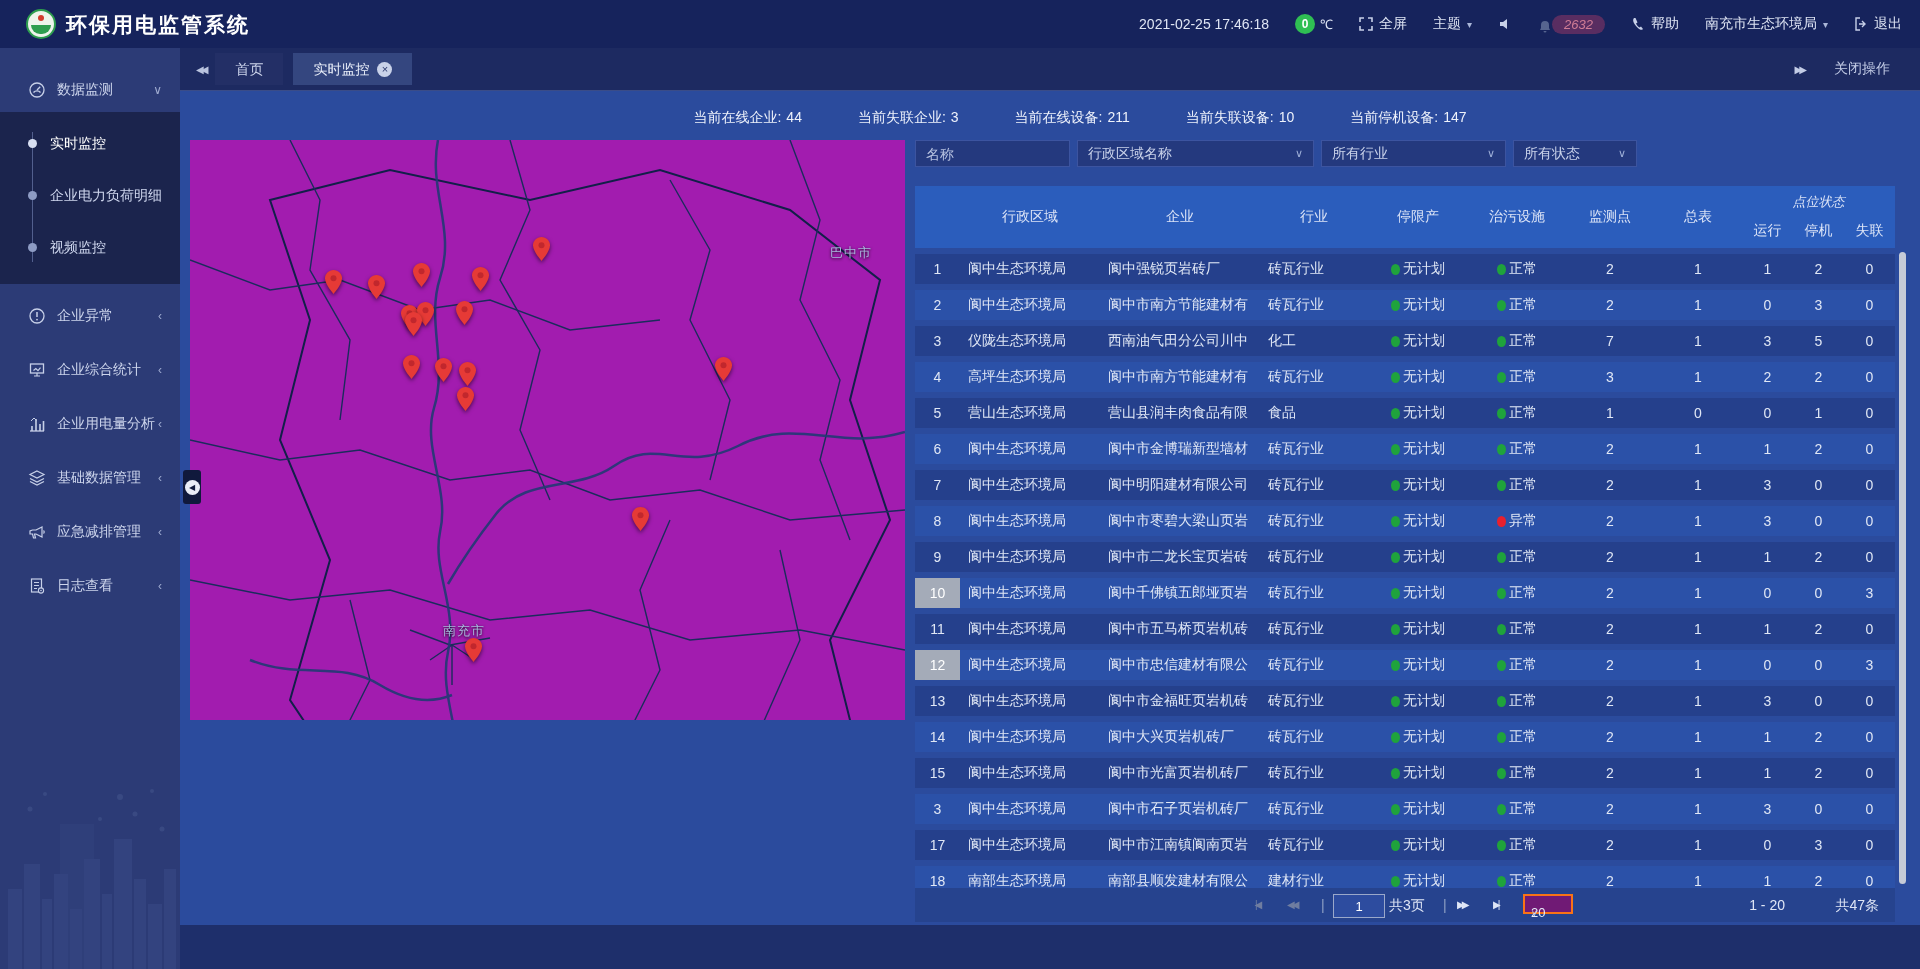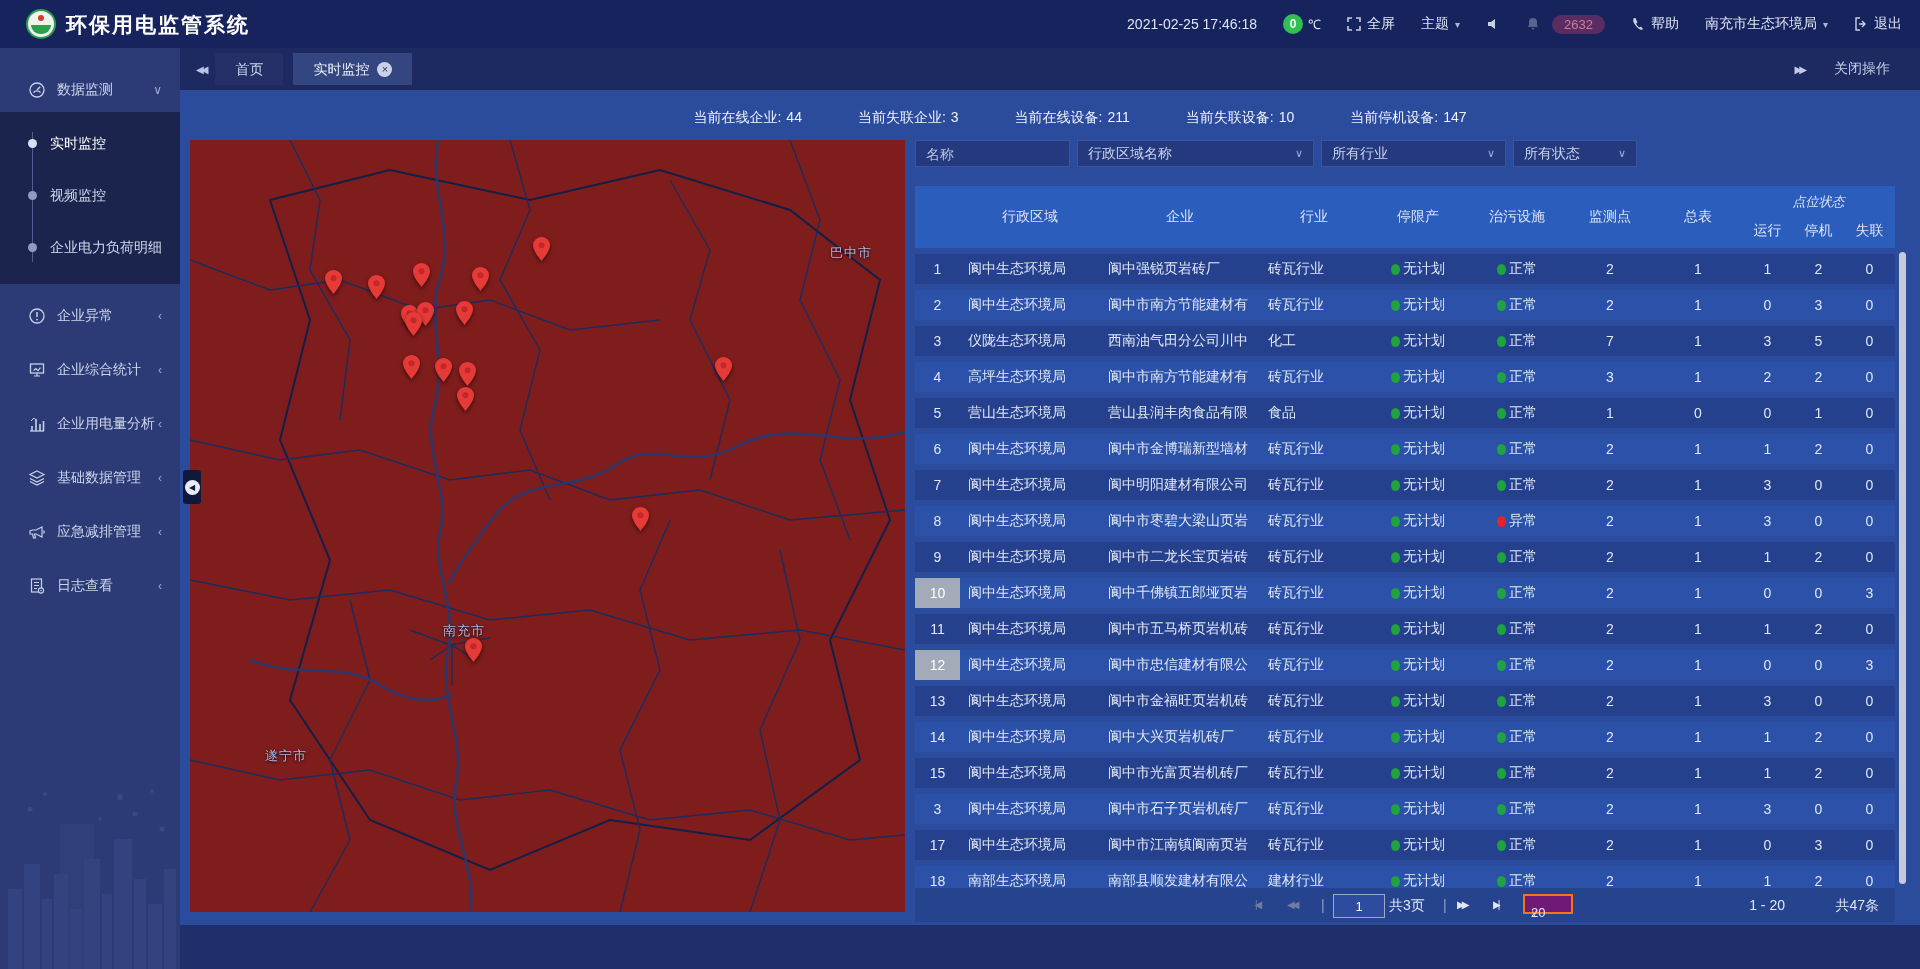--- a/index.html
+++ b/index.html
@@ -16,21 +16,21 @@
   .logo .sun{position:absolute;left:10px;top:4px;width:6px;height:6px;background:#d23c2f;border-radius:50%;}
   .app-title{position:absolute;left:66px;top:11px;font-size:21px;font-weight:bold;color:#ffffff;letter-spacing:2px;}
   .hright{position:absolute;right:18px;top:0;height:48px;display:flex;align-items:center;gap:26px;color:#dfe5f4;font-size:14px;}
   .hbtn{display:flex;align-items:center;gap:6px;cursor:pointer;white-space:nowrap;}
   .hbtn svg{display:block;}
   .caret{font-size:10px;color:#aab6d8;}
   .htemp{display:flex;align-items:center;gap:5px;}
   .tempbadge{display:inline-block;width:20px;height:20px;border-radius:50%;background:#2fbf53;color:#fff;
     font-size:12px;font-weight:bold;text-align:center;line-height:20px;}
   .tempunit{font-size:13px;}
-  .hbell{display:flex;align-items:center;gap:12px;cursor:pointer;}
+  .hbell{display:flex;align-items:flex-end;gap:0;cursor:pointer;font-style:italic;}
   .badge{background:rgba(199,64,105,.38);color:#cf7c95;font-size:13px;padding:2px 12px;border-radius:10px;}
   
   .sidebar{position:absolute;left:0;top:48px;width:180px;height:921px;background:#2c3b76;z-index:8;
     color:#cdd5ec;font-size:14px;overflow:hidden;}
   .menu{padding-top:20px;}
   .side-item{position:relative;height:44px;display:flex;align-items:center;padding-left:28px;cursor:pointer;margin-top:10px;}
   .side-item:first-child{margin-top:0;}
   .side-item .icon{width:18px;height:18px;margin-right:11px;flex:0 0 18px;}
   .side-item .chev{position:absolute;right:18px;font-size:12px;color:#9fabd0;}
   .submenu{position:relative;background:#1b244d;padding:6px 0 10px 0;}
@@ -55,21 +55,21 @@
   .tclose{display:inline-block;width:15px;height:15px;border-radius:50%;background:#c9d2e9;color:#2c3a6e;
     font-size:11px;line-height:15px;text-align:center;margin-left:8px;}
   .tab-ops{margin-left:auto;display:flex;align-items:center;gap:30px;color:#c3cce6;font-size:14px;padding-right:30px;}
   .tab-ops .fwd{font-size:10px;letter-spacing:-3px;cursor:pointer;}
   .tab-ops .closeops{cursor:pointer;}
   
   .statsbar{position:absolute;left:180px;top:96px;right:0;height:44px;display:flex;align-items:center;
     padding-left:60px;gap:56px;color:#eef2fb;font-size:14px;justify-content:center;}
   .stat .sv{margin-left:5px;}
   
-  .map{position:absolute;left:190px;top:140px;width:715px;height:772px;background:#7f1d1d;overflow:hidden;}
+  .map{position:absolute;left:190px;top:140px;width:715px;height:580px;background:#a21caf;overflow:hidden;}
   .city-label{position:absolute;color:#a9b8de;font-size:13px;text-shadow:0 1px 3px #000;letter-spacing:1px;}
   .pin{position:absolute;width:17px;height:24px;filter:drop-shadow(0 2px 2px rgba(0,0,0,.55));cursor:pointer;}
   
   .rpanel{position:absolute;left:915px;top:140px;width:980px;z-index:2;}
   .filters{display:flex;gap:7px;height:27px;margin-bottom:19px;}
   .fbox{background:#24397e;border:1px solid #3c54a0;box-sizing:border-box;color:#c9d2ea;font-size:14px;}
   .f-input{width:155px;}
   .f-input input{width:100%;height:100%;background:transparent;border:none;outline:none;color:#c9d2ea;
     font-size:14px;padding:0 10px;box-sizing:border-box;font-family:"Liberation Sans",sans-serif;}
   .f-input input::placeholder{color:#b7c2e0;opacity:1;}
@@ -190,25 +190,25 @@
         <span class="chev">∨</span>
       </div>
       <div class="submenu">
         <span class="rail"></span>
         <div class="subitem active">
           <span class="dot"></span>
           <span>实时监控</span>
         </div>
         <div class="subitem">
           <span class="dot"></span>
-          <span>视频监控</span>
+          <span>企业电力负荷明细</span>
         </div>
         <div class="subitem">
           <span class="dot"></span>
-          <span>企业电力负荷明细</span>
+          <span>视频监控</span>
         </div>
       </div>
       <div class="side-item">
         <span class="icon"><svg width="18" height="18" viewBox="0 0 18 18">
             <circle cx="9" cy="9" r="7" stroke="#c7d0e8" stroke-width="1.3" fill="none"></circle>
             <path d="M9 5v5" stroke="#c7d0e8" stroke-width="1.5"></path>
             <circle cx="9" cy="12.6" r="0.9" fill="#c7d0e8"></circle>
           </svg></span>
         <span>企业异常</span>
         <span class="chev">‹</span>

